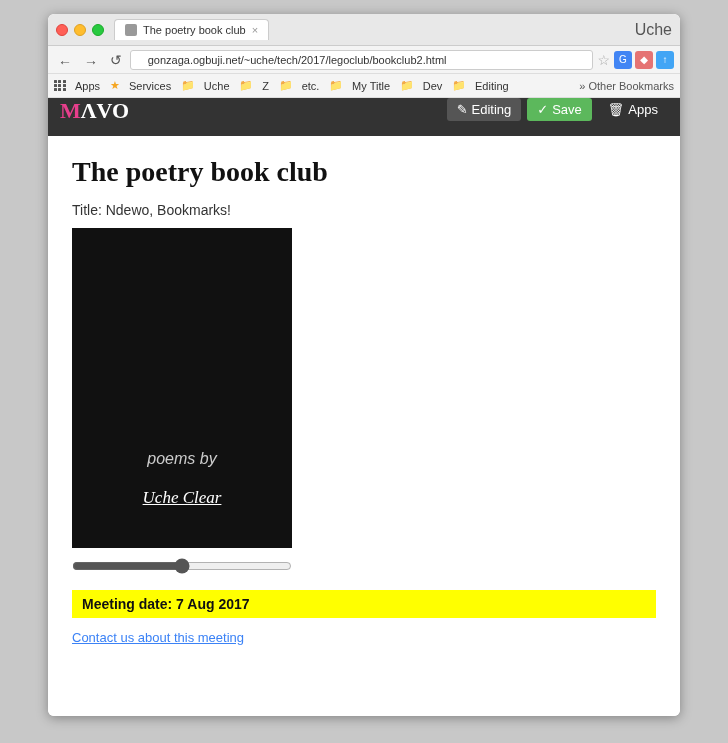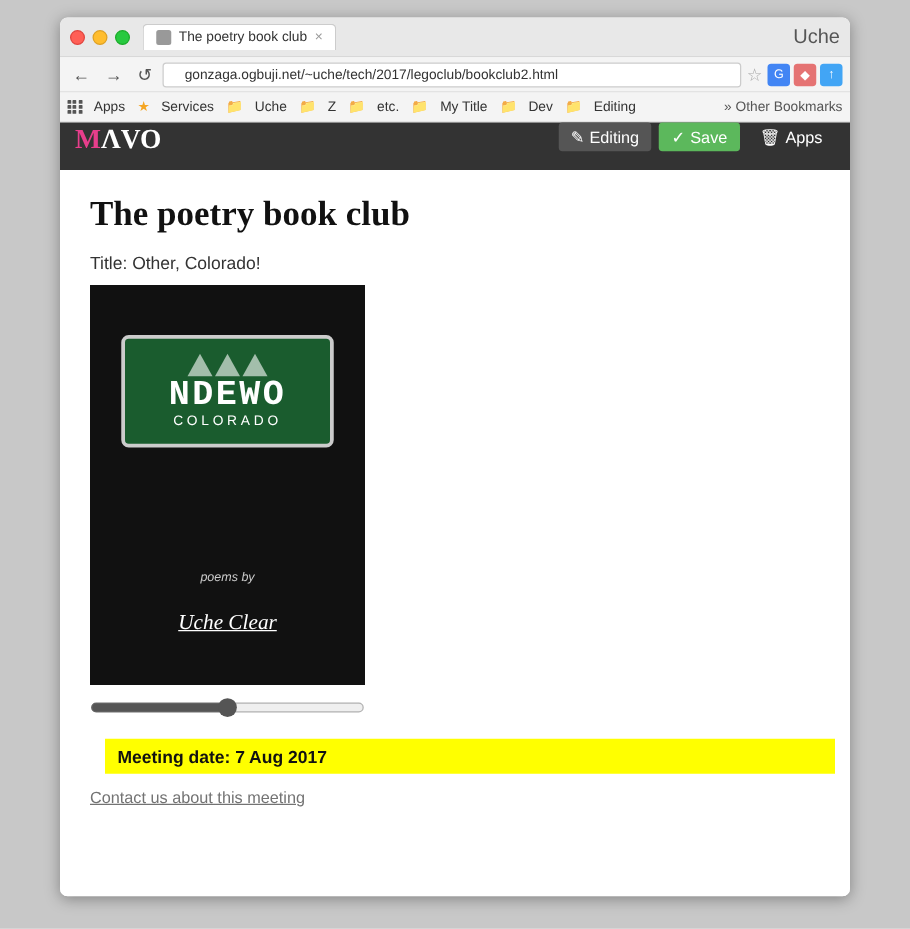--- a/index.html
+++ b/index.html
@@ -305,21 +305,21 @@
       font-size: 11px;
       letter-spacing: 3px;
       text-transform: uppercase;
     }
     .book-poems-by {
       position: absolute;
       bottom: 80px;
       left: 50%;
       transform: translateX(-50%);
       color: #ccc;
-      font-size: 10px;
+      font-size: 16px;
       white-space: nowrap;
       font-style: italic;
     }
     .book-author {
       position: absolute;
       bottom: 40px;
       left: 50%;
       transform: translateX(-50%);
       color: #fff;
       font-size: 17px;
@@ -341,24 +341,23 @@
 
     
     .meeting-date-bar {
       background: #ffff00;
       padding: 6px 10px;
       font-size: 14px;
       font-weight: bold;
       color: #111;
       margin-bottom: 10px;
       width: 100%;
-      margin-left: 12px;
     }
     .contact-link {
-      color: #737373;
+      color: #3b82f6;
       text-decoration: underline;
       font-size: 13px;
       cursor: pointer;
     }
 
     
     .content-spacer {
       height: 40px;
     }
   </style>
@@ -460,33 +459,24 @@
       <button class="mavo-clear-btn">
         <span>🗑</span>
         <span>Apps</span>
       </button>
     </div>
   </div>
 
   <div class="page-content">
     <h1 class="page-title">The poetry book club</h1>
 
-    <p class="book-title-label">Title: Other, Colorado!</p>
+    <p class="book-title-label">Title: Ndewo, Bookmarks!</p>
 
     
     <div class="book-cover-container">
-      <div class="license-plate-wrapper">
-        <div class="plate-mountains">
-          <div class="plate-mountain"></div>
-          <div class="plate-mountain"></div>
-          <div class="plate-mountain"></div>
-        </div>
-        <div class="plate-text-ndewo">NDEWO</div>
-        <div class="plate-text-colorado">COLORADO</div>
-      </div>
       <div class="book-poems-by">poems by</div>
       <div class="book-author">Uche Clear</div>
     </div>
 
     
     <div class="slider-container">
       <input type="range" min="0" max="100" value="50" style="">
     </div>
 
     

